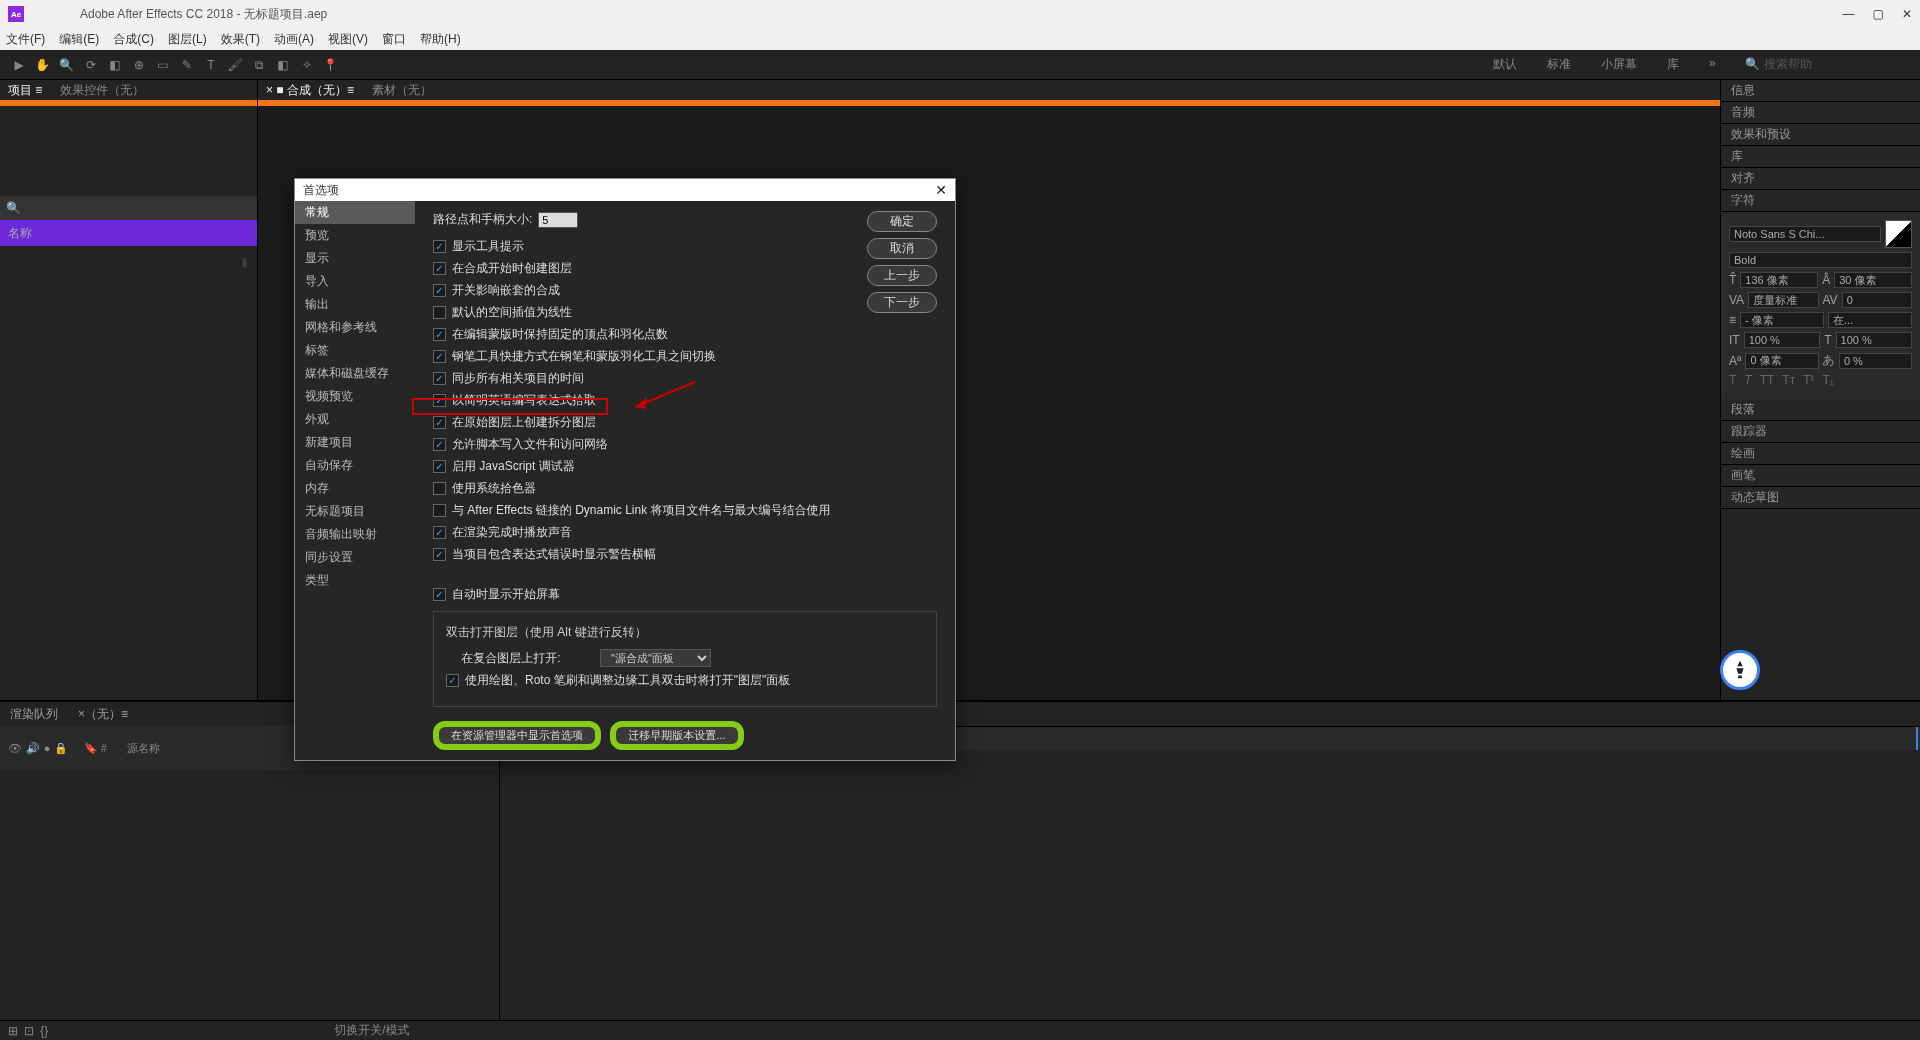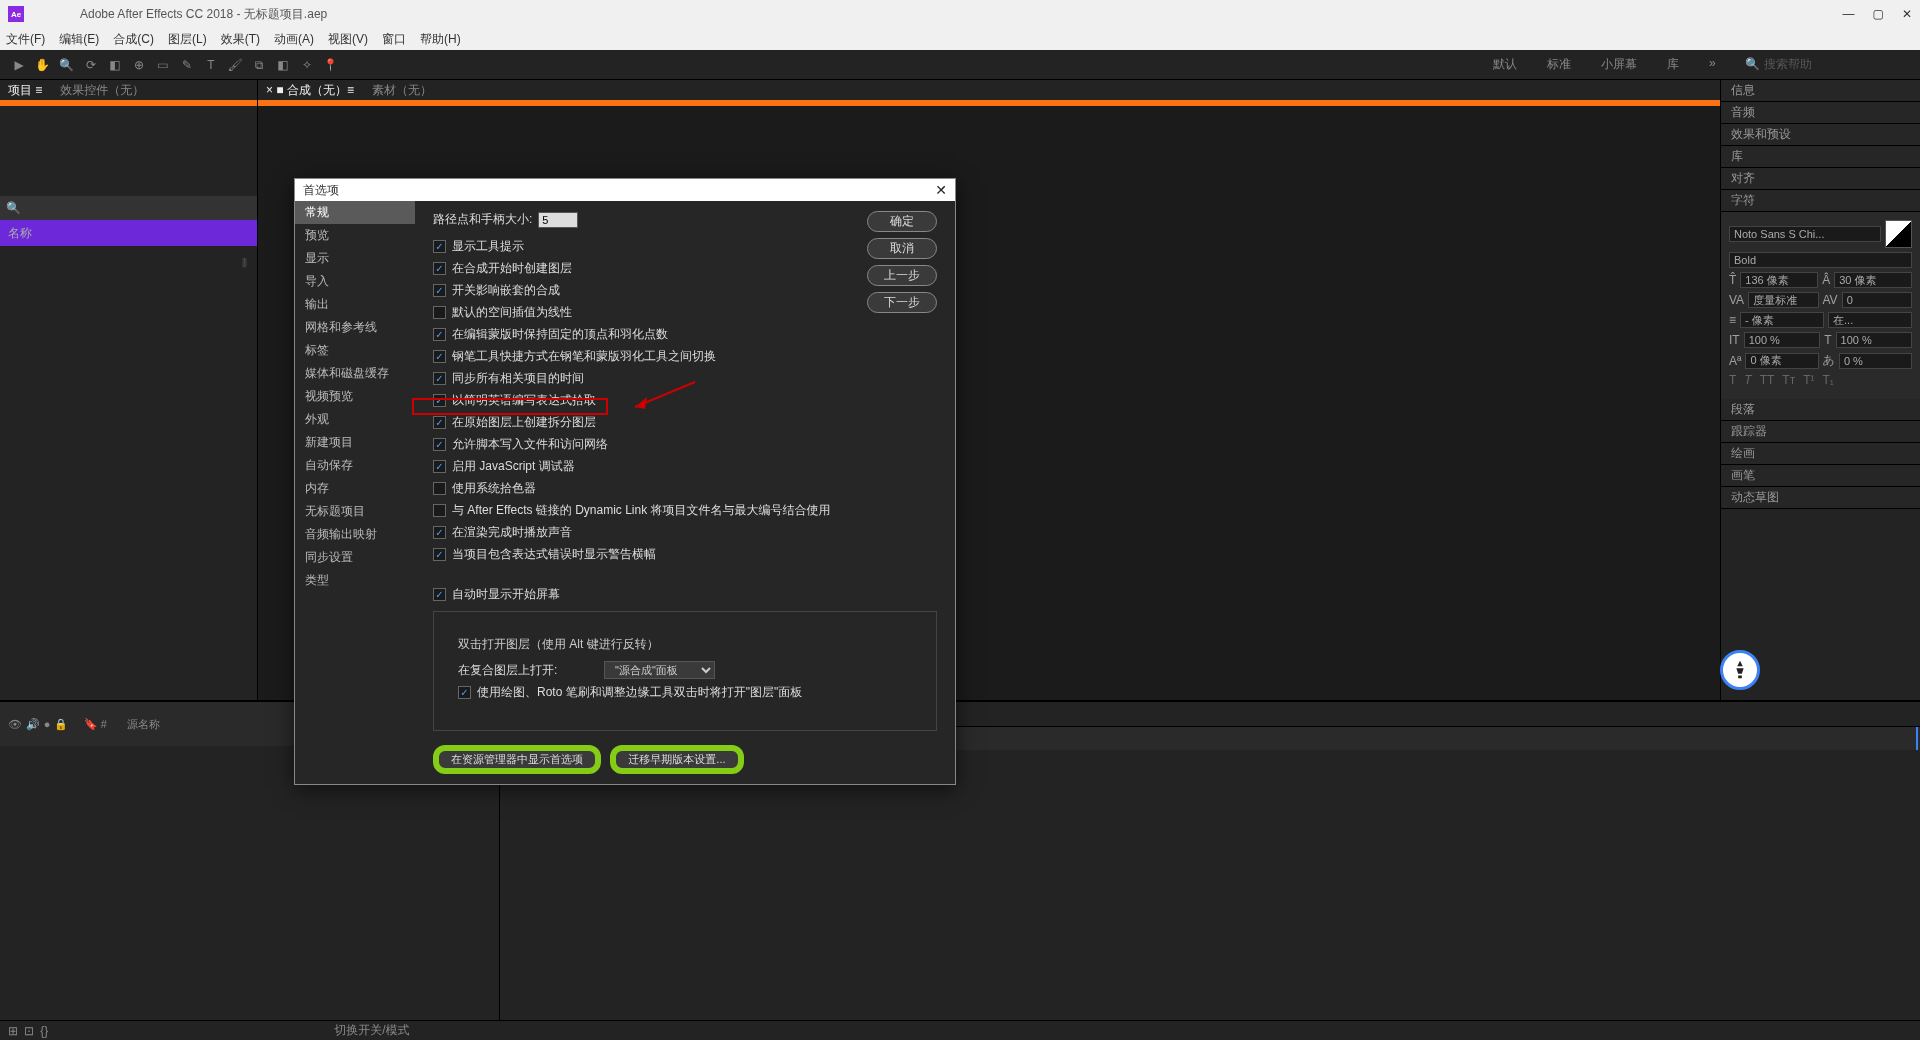--- a/index.html
+++ b/index.html
@@ -55,21 +55,21 @@
 .dialog-sidebar .item.active { background: #5a5a5a; color: #fff; }
 .dialog-content { flex: 1; padding: 10px 18px; position: relative; }
 .dialog-buttons { position: absolute; top: 10px; right: 18px; display: flex; flex-direction: column; gap: 6px; }
 .dialog-btn { min-width: 70px; padding: 1px 14px; background: #3a3a3a; border: 1px solid #888; border-radius: 12px; color: #ddd; font-size: 12px; cursor: pointer; text-align: center; }
 .pref-row { display: flex; align-items: center; margin-bottom: 5px; font-size: 12px; color: #ddd; }
 .pref-check { width: 13px; height: 13px; background: #1a1a1a; border: 1px solid #666; margin-right: 6px; display: flex; align-items: center; justify-content: center; color: #4a9eff; font-size: 10px; cursor: pointer; }
 .pref-input { width: 40px; background: #ddd; border: 1px solid #555; color: #000; padding: 1px 3px; font-size: 11px; margin-left: 6px; }
 .pref-highlight { position: absolute; border: 2px solid #c00; pointer-events: none; }
 .pref-arrow { position: absolute; color: #c00; pointer-events: none; }
 .pref-select { background: #3a3a3a; border: 1px solid #555; color: #ccc; padding: 1px 20px 1px 6px; font-size: 11px; }
-.pref-group { border: 1px solid #444; padding: 24px; margin-top: 8px; }
+.pref-group { border: 1px solid #444; padding: 12px; margin-top: 8px; }
 .pref-footer-btn { display: inline-block; padding: 1px 12px; background: #3a3a3a; border: 6px solid #84cc16; border-radius: 12px; color: #ddd; font-size: 11px; cursor: pointer; margin-top: 14px; margin-right: 6px; }
 
 
 .watermark { position: absolute; bottom: 350px; right: 160px; width: 40px; height: 40px; border-radius: 50%; background: #fff; border: 3px solid #3b82f6; display:flex; align-items:center; justify-content:center; }
 .watermark svg { width: 22px; height: 22px; }
 
 .search-row { height: 24px; background: #333; display:flex; align-items:center; padding:0 6px; color:#666; }
 .bottom-bar { position:absolute; bottom:0; left:0; right:0; height:20px; background:#232323; border-top:1px solid #000; display:flex; align-items:center; padding:0 8px; gap:6px; color:#888; }
 </style>
 </head>
@@ -211,20 +211,24 @@
     <div class="right-section">段落</div>
     <div class="right-section">跟踪器</div>
     <div class="right-section">绘画</div>
     <div class="right-section">画笔</div>
     <div class="right-section">动态草图</div>
   </div>
 </div>
 
 <div style="position:absolute;left:0;right:0;bottom:20px;height:320px;background:#232323;border-top:2px solid #000;display:flex">
   <div style="width:500px;border-right:1px solid #000">
+    <div style="height:24px;display:flex;align-items:center;padding:0 10px;gap:20px">
+      <span>渲染队列</span>
+      <span>×（无）≡</span>
+    </div>
     <div class="timeline-header">
       <span>👁</span>
       <span style="margin:0 4px">🔊</span>
       <span>●</span>
       <span style="margin:0 4px">🔒</span>
       <span style="margin-left:12px">🔖 #</span>
       <span style="margin-left:20px">源名称</span>
     </div>
   </div>
   <div style="flex:1">
@@ -352,21 +356,21 @@
 
       <div style="height:18px"></div>
       <div class="pref-row">
         <div class="pref-check">✓</div>
         <span>自动时显示开始屏幕</span>
       </div>
 
       <div class="pref-group">
         <div style="color:#ccc;margin-bottom:8px">双击打开图层（使用 Alt 键进行反转）</div>
         <div class="pref-row">
-          <span style="width:130px;text-align:left;margin-right:16px">在复合图层上打开:</span>
+          <span style="width:130px;text-align:center;margin-right:24px">在复合图层上打开:</span>
           <select class="pref-select"><option>"源合成"面板</option></select>
         </div>
         <div class="pref-row">
           <div class="pref-check">✓</div>
           <span>使用绘图、Roto 笔刷和调整边缘工具双击时将打开"图层"面板</span>
         </div>
       </div>
 
       <div>
         <span class="pref-footer-btn">在资源管理器中显示首选项</span>

